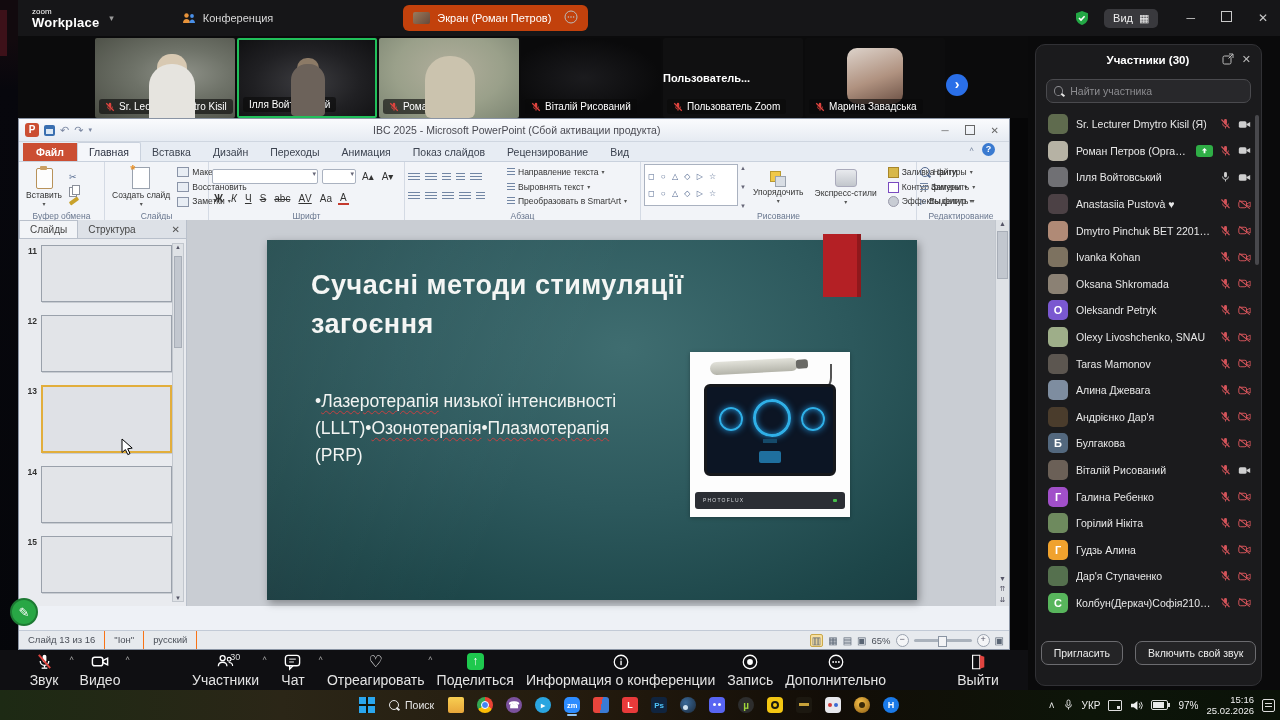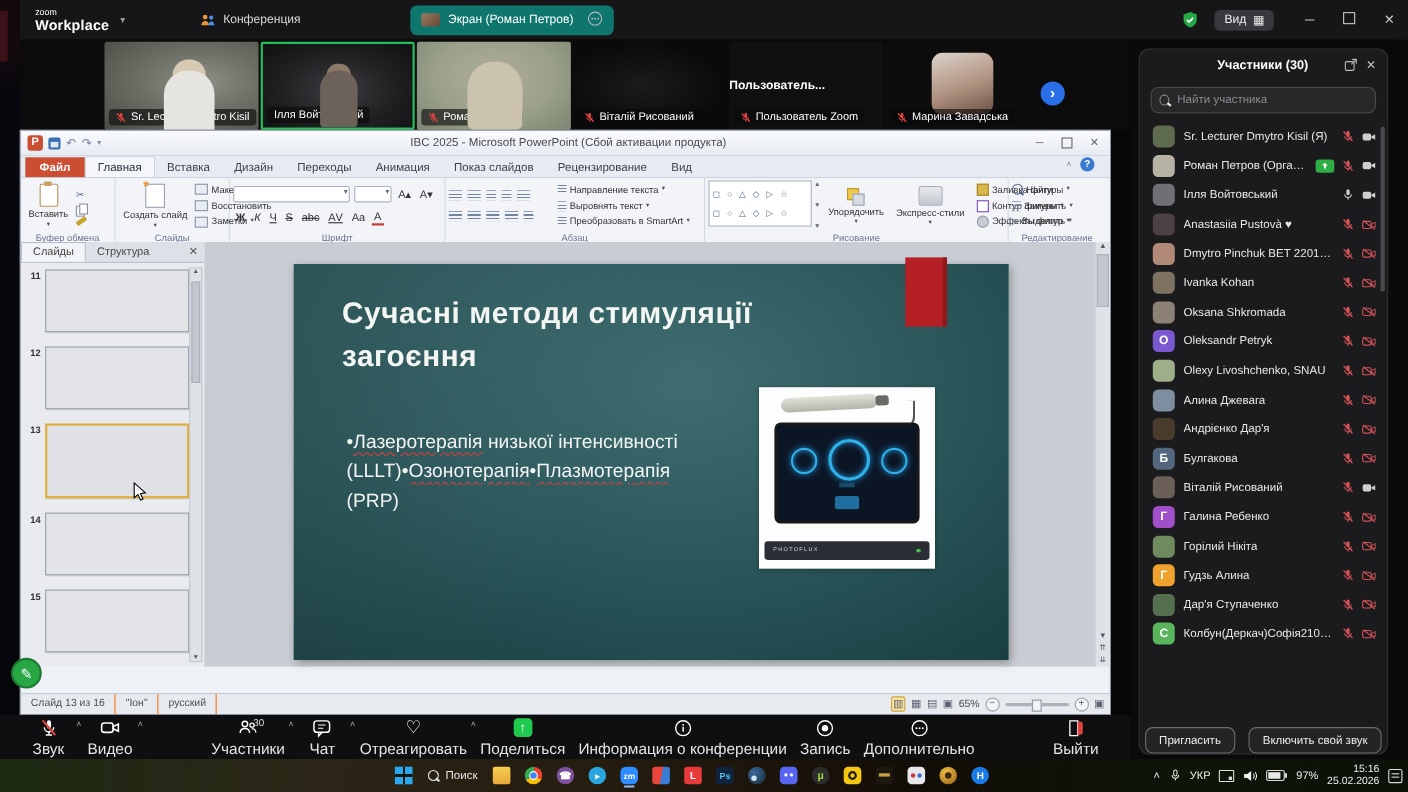--- a/index.html
+++ b/index.html
@@ -12,21 +12,21 @@
   #desktop-left .redblk{position:absolute;left:0;top:10px;width:7px;height:46px;background:#3d1119;}
   #right-edge{left:1268px;top:36px;width:12px;height:654px;background:linear-gradient(90deg,#20242c,#2b313c);}
 
   
   #zoom-titlebar{left:18px;top:0;width:1262px;height:36px;background:#161618;display:flex;align-items:center;color:#e8e8e8;}
   .zlogo{display:flex;flex-direction:column;line-height:1;margin-left:14px;}
   .zlogo .t1{font-size:8px;color:#fff;}
   .zlogo .t2{font-size:13px;color:#fff;font-weight:bold;letter-spacing:.2px;}
   .zcaret{color:#9a9a9a;font-size:9px;margin:0 0 0 10px;}
   .ztab{display:flex;align-items:center;gap:7px;font-size:11px;color:#d8d8d8;margin-left:58px;padding:5px 10px;border-radius:6px;}
-  .ztab.active{background:#0f766e;margin-left:90px;color:#fff;}
+  .ztab.active{background:#c2410c;margin-left:120px;color:#fff;}
   .tab-thumb{width:17px;height:12px;border-radius:2px;background:linear-gradient(135deg,#9a7a5c,#67493a);}
   .pp-ico svg{display:block;}
   .tab-ell{margin-left:6px;color:#bdbdbd;}
   #tb-right{margin-left:auto;display:flex;align-items:center;gap:14px;margin-right:12px;}
   .shield{width:16px;height:16px;}
   .view-pill{display:flex;align-items:center;gap:6px;background:#39393d;border-radius:5px;padding:3px 9px;font-size:11px;color:#eee;}
   .wctl{display:flex;gap:26px;color:#c9c9c9;font-size:12px;margin-left:14px;}
   .wctl span{cursor:default;}
   .wmax{display:inline-block;width:9px;height:9px;border:1px solid #c9c9c9;}
 
@@ -187,21 +187,21 @@
   .psearch{margin:4px 10px 6px 10px;height:22px;background:#28282b;border:1px solid #4a4a4e;border-radius:7px;display:flex;align-items:center;padding:0 7px;gap:5px;}
   .psearch input{background:transparent;border:none;outline:none;color:#ddd;font-size:10.5px;width:100%;font-family:Liberation Sans, sans-serif;}
   .psearch input::placeholder{color:#8c8c90;}
   .plist{flex:1;overflow:hidden;position:relative;padding-top:2px;}
   .prow{display:flex;align-items:center;height:26.6px;padding:0 10px 0 12px;gap:8px;}
   .pav{width:20px;height:20px;border-radius:5px;flex:0 0 auto;color:#fff;font-size:11px;font-weight:bold;text-align:center;line-height:20px;}
   .pname{flex:1;color:#e8e8e8;font-size:10.5px;white-space:nowrap;overflow:hidden;text-overflow:ellipsis;}
   .picons{display:flex;align-items:center;gap:7px;flex:0 0 auto;}
   .sharebadge{width:17px;height:12px;background:#2fae46;border-radius:3px;display:flex;align-items:center;justify-content:center;}
   .pscroll{position:absolute;right:2px;top:6px;width:4px;height:150px;background:#48484c;border-radius:2px;}
-  .pfooter{height:44px;display:flex;align-items:flex-end;justify-content:center;gap:12px;}
+  .pfooter{height:44px;display:flex;align-items:flex-start;justify-content:center;gap:12px;}
   .pbtn{border:1px solid #6c6c70;border-radius:7px;background:#242426;color:#ececec;font-size:10.5px;padding:5px 12px;white-space:nowrap;}
 
   
   #taskbar{left:0;top:690px;width:1280px;height:30px;
     background:linear-gradient(90deg,#1d2a14 0%,#2b2617 22%,#241b0e 45%,#120d07 65%,#0d1509 85%,#0a1208 100%);}
   #tb-center{position:absolute;left:356px;top:0;height:30px;display:flex;align-items:center;gap:7px;}
   .tbi{position:relative;width:22px;height:22px;display:flex;align-items:center;justify-content:center;}
   .g{width:16px;height:16px;display:flex;align-items:center;justify-content:center;color:#fff;font-size:8px;font-weight:bold;}
   .k-start .g{background:linear-gradient(90deg,transparent 7px,#10150c 7px 9px,transparent 9px),
               linear-gradient(0deg,transparent 7px,#10150c 7px 9px,transparent 9px),#2aa7ef;}
@@ -972,20 +972,39 @@
             </svg>
 
             <svg width="13" height="11" viewBox="0 0 16 12">
               <rect x="1" y="2" width="9.5" height="8" rx="2" fill="none" stroke="#d4545a" stroke-width="1.2"></rect>
               <path d="M10.5 5.5L15 3v6l-4.5-2.5z" fill="none" stroke="#d4545a"></path>
               <line x1="1.5" y1="1" x2="14.5" y2="11" stroke="#d4545a" stroke-width="1.3"></line>
             </svg>
           </span>
         </div>
 
+        <div class="prow">
+          <span class="pav" style="background: rgb(92, 86, 80);"></span>
+          <span class="pname">Taras Mamonov</span>
+          <span class="picons">
+
+            <svg width="11" height="12" viewBox="0 0 12 13">
+              <rect x="4.4" y="1" width="3.2" height="6" rx="1.6" fill="#d4545a"></rect>
+              <path d="M2.8 6a3.2 3.2 0 0 0 6.4 0" stroke="#d4545a" fill="none"></path>
+              <line x1="6" y1="9.2" x2="6" y2="11.4" stroke="#d4545a"></line>
+              <line x1="1.6" y1="1.6" x2="10.4" y2="11" stroke="#d4545a" stroke-width="1.3"></line>
+            </svg>
+
+            <svg width="13" height="11" viewBox="0 0 16 12">
+              <rect x="1" y="2" width="9.5" height="8" rx="2" fill="none" stroke="#d4545a" stroke-width="1.2"></rect>
+              <path d="M10.5 5.5L15 3v6l-4.5-2.5z" fill="none" stroke="#d4545a"></path>
+              <line x1="1.5" y1="1" x2="14.5" y2="11" stroke="#d4545a" stroke-width="1.3"></line>
+            </svg>
+          </span>
+        </div>
 
         <div class="prow">
           <span class="pav" style="background: rgb(126, 141, 160);"></span>
           <span class="pname">Алина Джевага</span>
           <span class="picons">
 
             <svg width="11" height="12" viewBox="0 0 12 13">
               <rect x="4.4" y="1" width="3.2" height="6" rx="1.6" fill="#d4545a"></rect>
               <path d="M2.8 6a3.2 3.2 0 0 0 6.4 0" stroke="#d4545a" fill="none"></path>
               <line x1="6" y1="9.2" x2="6" y2="11.4" stroke="#d4545a"></line>

